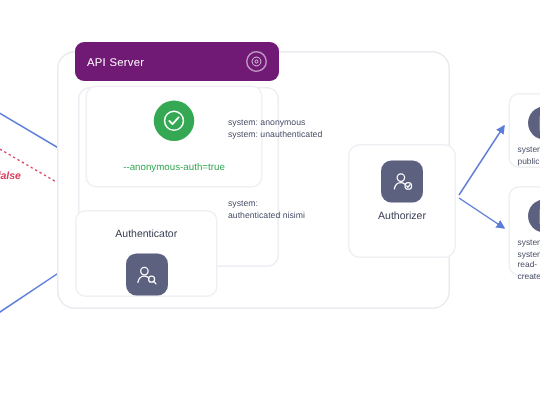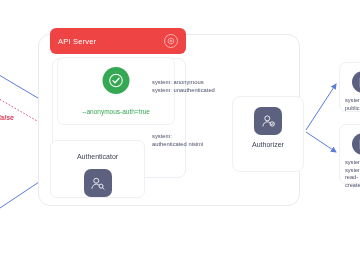--- a/index.html
+++ b/index.html
@@ -20,21 +20,21 @@
     z-index:2;
   }
   #cluster-outer{left:38px;top:34px;width:260px;height:170px;}
 
   
   #apiserver-group{
     position:absolute;left:50px;top:28px;width:136px;height:150px;z-index:3;
   }
   .apiserver-header{
     position:absolute;left:0;top:0;width:136px;height:26px;
-    background:#ef4444;border-radius:6px;
+    background:#701a75;border-radius:6px;
     display:flex;align-items:center;justify-content:space-between;
     padding:0 8px;box-sizing:border-box;
   }
   .apiserver-title{
     color:#ffffff;font-size:7.5px;letter-spacing:.2px;
   }
   .apiserver-badge{
     width:12px;height:12px;border-radius:50%;
     border:1px solid rgba(255,255,255,.55);
     display:flex;align-items:center;justify-content:center;

